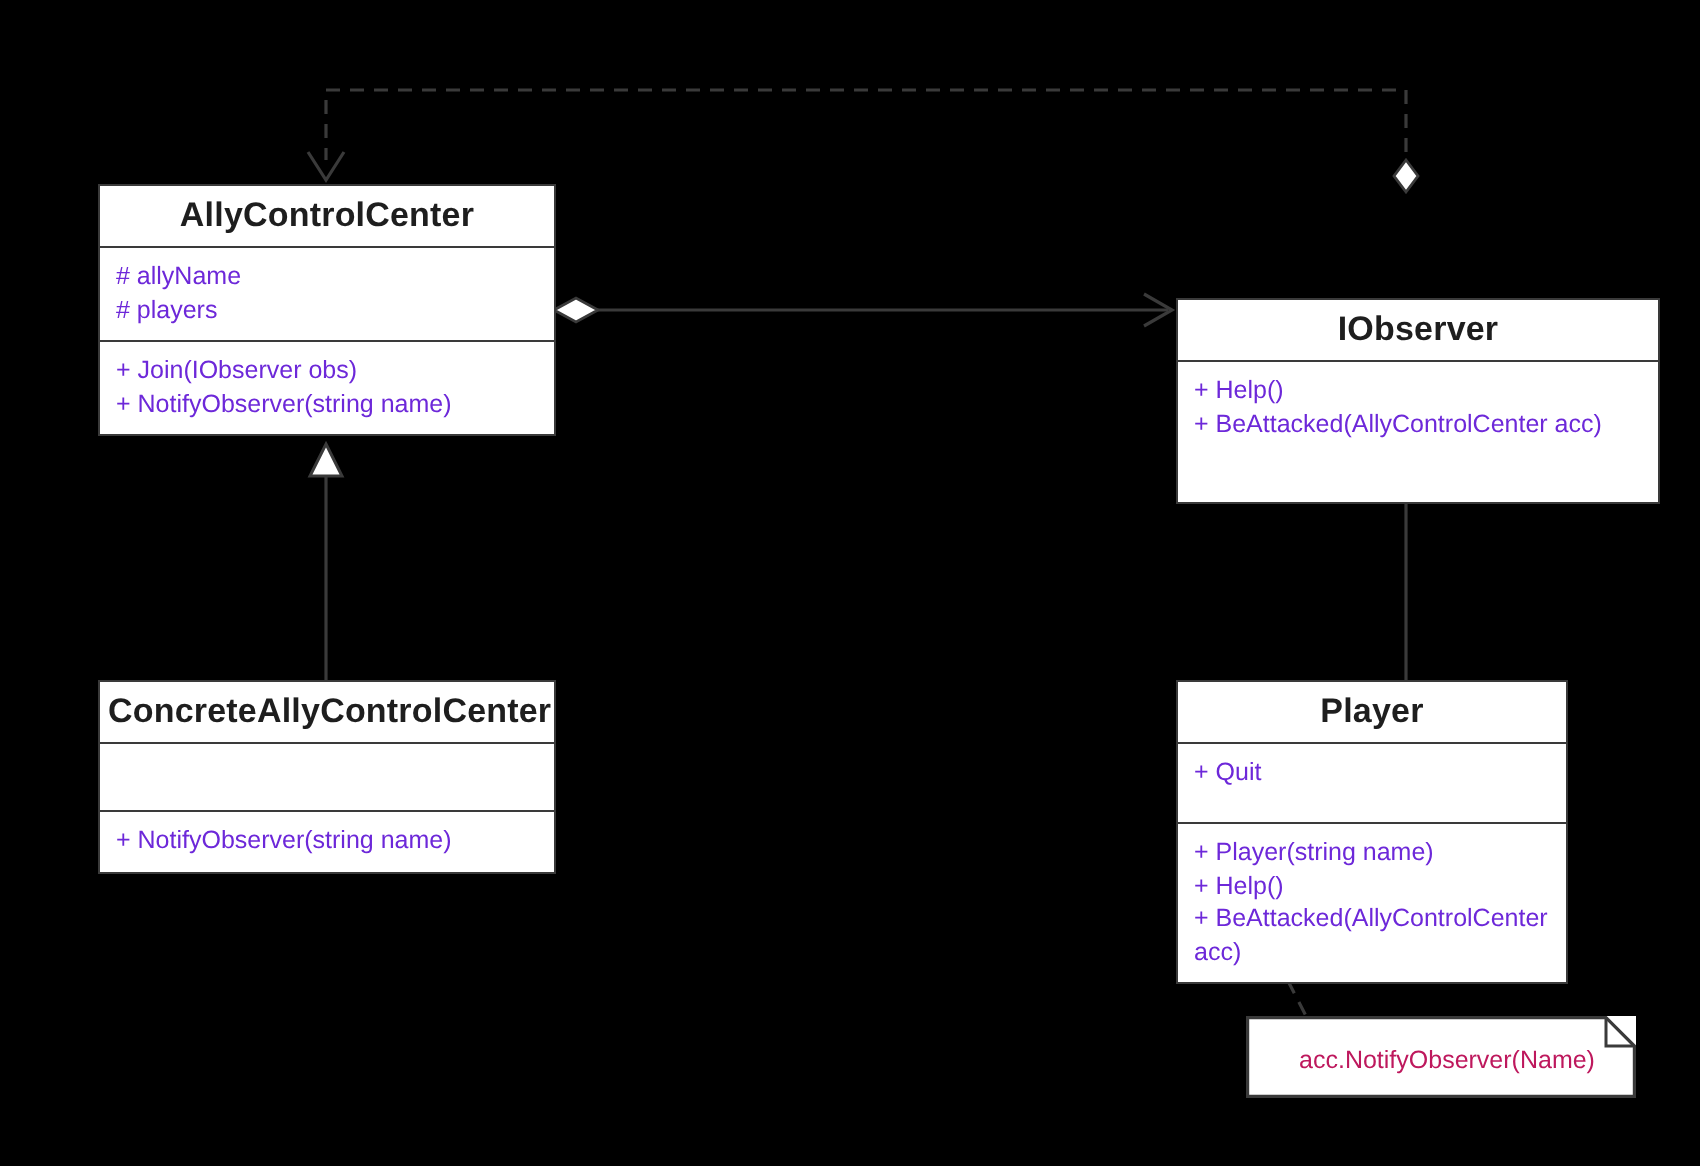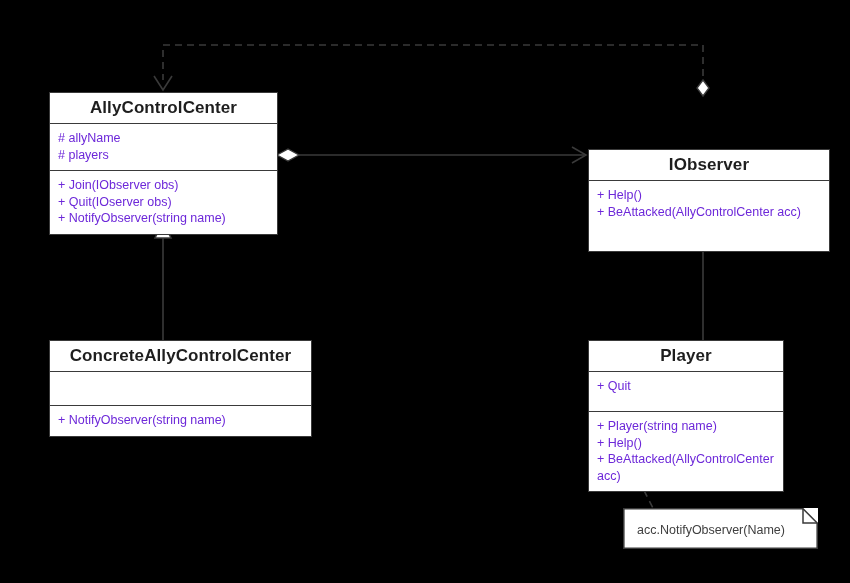--- a/index.html
+++ b/index.html
@@ -69,23 +69,24 @@
   .uml-note-shape {
     position: absolute;
     left: 0; top: 0;
     width: 100%;
     height: 100%;
   }
   .uml-note-text {
     position: relative;
     font-size: 12.5px;
     line-height: 16px;
-    color: #404040;
+    color: #be185d;
     padding: 14px 8px 10px 14px;
     z-index: 2;
+    text-align: center;
   }
 </style>
 </head>
 <body>
 
 <div id="canvas">
 
   <svg id="edges" viewBox="0 0 850 583" xmlns="http://www.w3.org/2000/svg">
 
     <g>
@@ -120,35 +121,34 @@
   <div class="uml-class" style="left:49px; top:92px; width:229px;">
     <div class="uml-title">AllyControlCenter</div>
     <div class="uml-sep"></div>
     <div class="uml-compartment">
       <div class="uml-row"># allyName</div>
       <div class="uml-row"># players</div>
     </div>
     <div class="uml-sep"></div>
     <div class="uml-compartment">
       <div class="uml-row">+ Join(IObserver obs)</div>
-      <div class="uml-row">+ Quit(IOserver obs)</div>
       <div class="uml-row">+ NotifyObserver(string name)</div>
     </div>
   </div>
 
   <div class="uml-class" style="left:588px; top:105px; width:242px;margin-top:44px;">
     <div class="uml-title">IObserver</div>
     <div class="uml-sep"></div>
     <div class="uml-compartment" style="min-height:57px;">
       <div class="uml-row">+ Help()</div>
       <div class="uml-row">+ BeAttacked(AllyControlCenter acc)</div>
     </div>
   </div>
 
-  <div class="uml-class" style="left:49px; top:340px; width:263px;">
+  <div class="uml-class" style="left:49px; top:340px; width:229px;">
     <div class="uml-title">ConcreteAllyControlCenter</div>
     <div class="uml-sep"></div>
     <div class="uml-compartment empty" style="height:33px;"></div>
     <div class="uml-sep"></div>
     <div class="uml-compartment">
       <div class="uml-row">+ NotifyObserver(string name)</div>
     </div>
   </div>
 
   <div class="uml-class" style="left:588px; top:340px; width:196px;">

